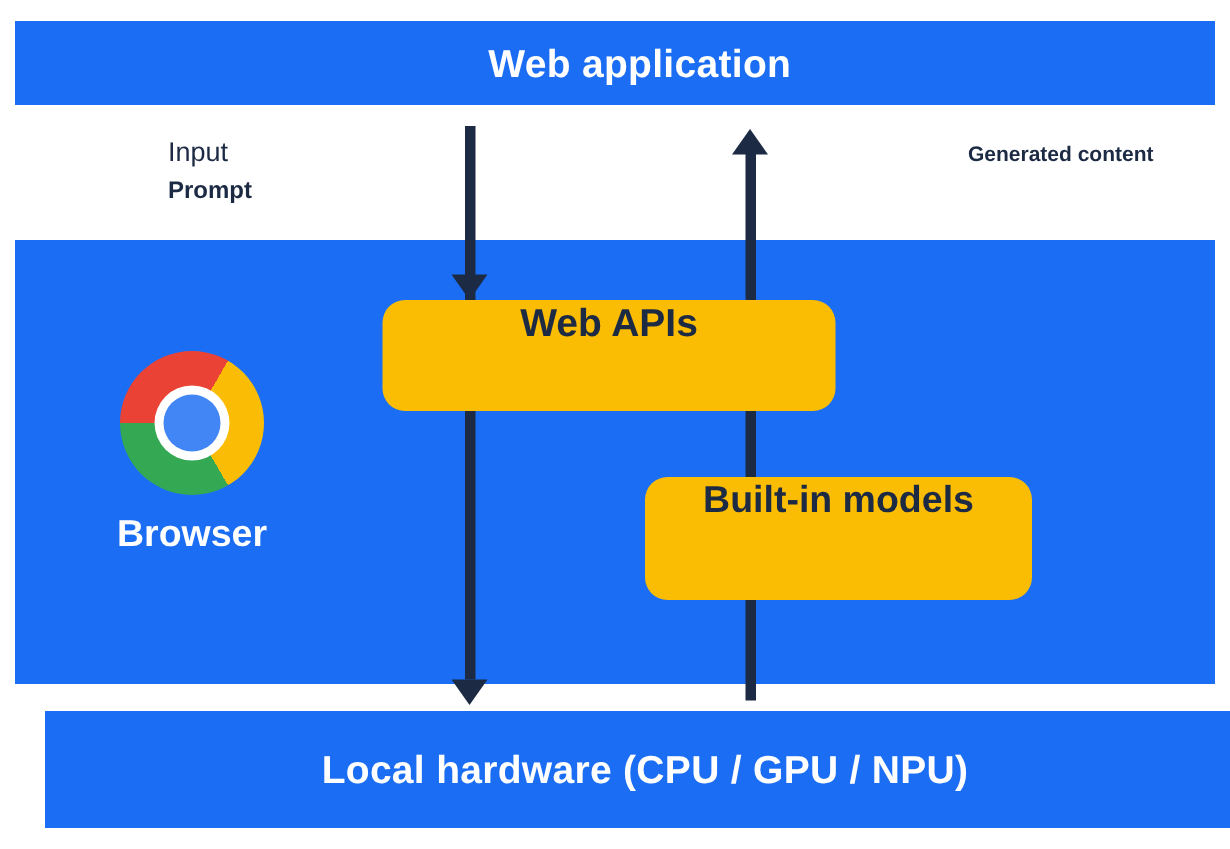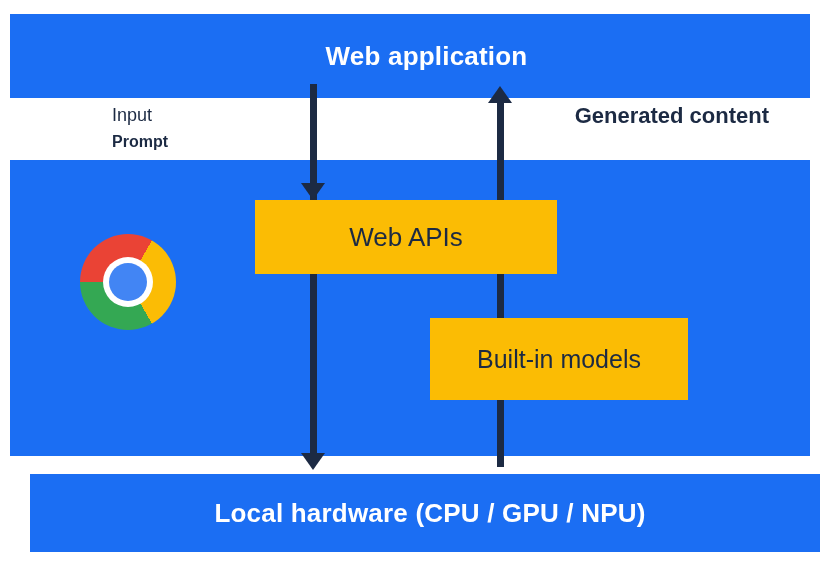--- a/index.html
+++ b/index.html
@@ -10,51 +10,51 @@
     --logo-yellow:#fbbc05;
     --logo-green:#34a853;
     --logo-blue:#4285f4;
   }
   *{box-sizing:border-box;}
   body{margin:0;background:#ffffff;font-family:"Liberation Sans",sans-serif;}
   .canvas{position:relative;width:820px;height:566px;background:#ffffff;overflow:hidden;}
 
   .bar{position:absolute;left:10px;width:800px;background:var(--blue);
        display:flex;align-items:center;justify-content:center;z-index:0;}
-  .bar-top{top:14px;height:84px;padding-left:33px;}
+  .bar-top{top:14px;height:56px;padding-left:33px;}
   .bar-bottom{top:474px;height:78px;margin-left:20px;}
   .bar-label{color:#ffffff;font-weight:bold;font-size:26px;letter-spacing:.2px;}
 
   .panel-middle{position:absolute;left:10px;top:160px;width:800px;height:296px;
                 background:var(--blue);z-index:0;}
 
   
-  .io-group{position:absolute;top:102px;color:var(--dark);z-index:3;}
+  .io-group{position:absolute;top:88px;color:var(--dark);z-index:3;}
   .io-group .io-label{font-size:18px;font-weight:normal;line-height:26px;}
   .io-group .io-value{font-size:16px;font-weight:bold;line-height:28px;}
   .io-input{left:112px;text-align:left;}
   .io-output{right:51px;text-align:right;}
-  .io-output .io-value{font-size:22px;}
+  .io-output .io-value{font-size:14px;}
 
   
   .vline{position:absolute;width:7px;background:var(--dark);z-index:1;}
   .line-down{left:310px;top:84px;height:369px;}
   .line-up{left:497px;top:101px;height:366px;}
   .arrowhead{position:absolute;width:0;height:0;z-index:1;
              border-left:12px solid transparent;border-right:12px solid transparent;}
   .head-down{border-top:17px solid var(--dark);}
   .head-up{border-bottom:17px solid var(--dark);}
   .head-down-mid{left:301px;top:183px;}
   .head-down-bottom{left:301px;top:453px;}
   .head-up-top{left:488px;top:86px;}
 
   
   .ybox{position:absolute;background:var(--yellow);z-index:2;
-        display:flex;flex-direction:column;align-items:center;justify-content:center;
-        color:var(--dark);font-weight:normal;text-align:center;}
+        display:flex;flex-direction:column;align-items:center;
+        color:var(--dark);font-weight:bold;text-align:center;border-radius:15px;}
   .box-webapis{left:255px;top:200px;width:302px;height:74px;font-size:26px;}
   .box-models{left:430px;top:318px;width:258px;height:82px;font-size:25px;line-height:31px;}
   .ybox .box-line{display:block;}
 
   
   .chrome-logo{position:absolute;left:80px;top:234px;width:96px;height:96px;z-index:1;}
   .chrome-wheel{position:absolute;inset:0;border-radius:50%;
     background:conic-gradient(from -90deg,
       var(--logo-red) 0 120deg,
       var(--logo-yellow) 120deg 240deg,
@@ -90,20 +90,21 @@
   <div class="arrowhead head-down head-down-bottom"></div>
 
   <div class="vline line-up"></div>
   <div class="arrowhead head-up head-up-top"></div>
 
   <div class="chrome-logo">
     <div class="chrome-wheel"></div>
     <div class="chrome-ring"></div>
     <div class="chrome-core"></div>
   </div>
+  <div class="browser-label">Browser</div>
 
   <div class="ybox box-webapis">
     <span>Web APIs</span>
   </div>
   <div class="ybox box-models">
     <span class="box-line">Built-in models</span>
   </div>
 
   <div class="bar bar-bottom">
     <span class="bar-label">Local hardware (CPU / GPU / NPU)</span>

